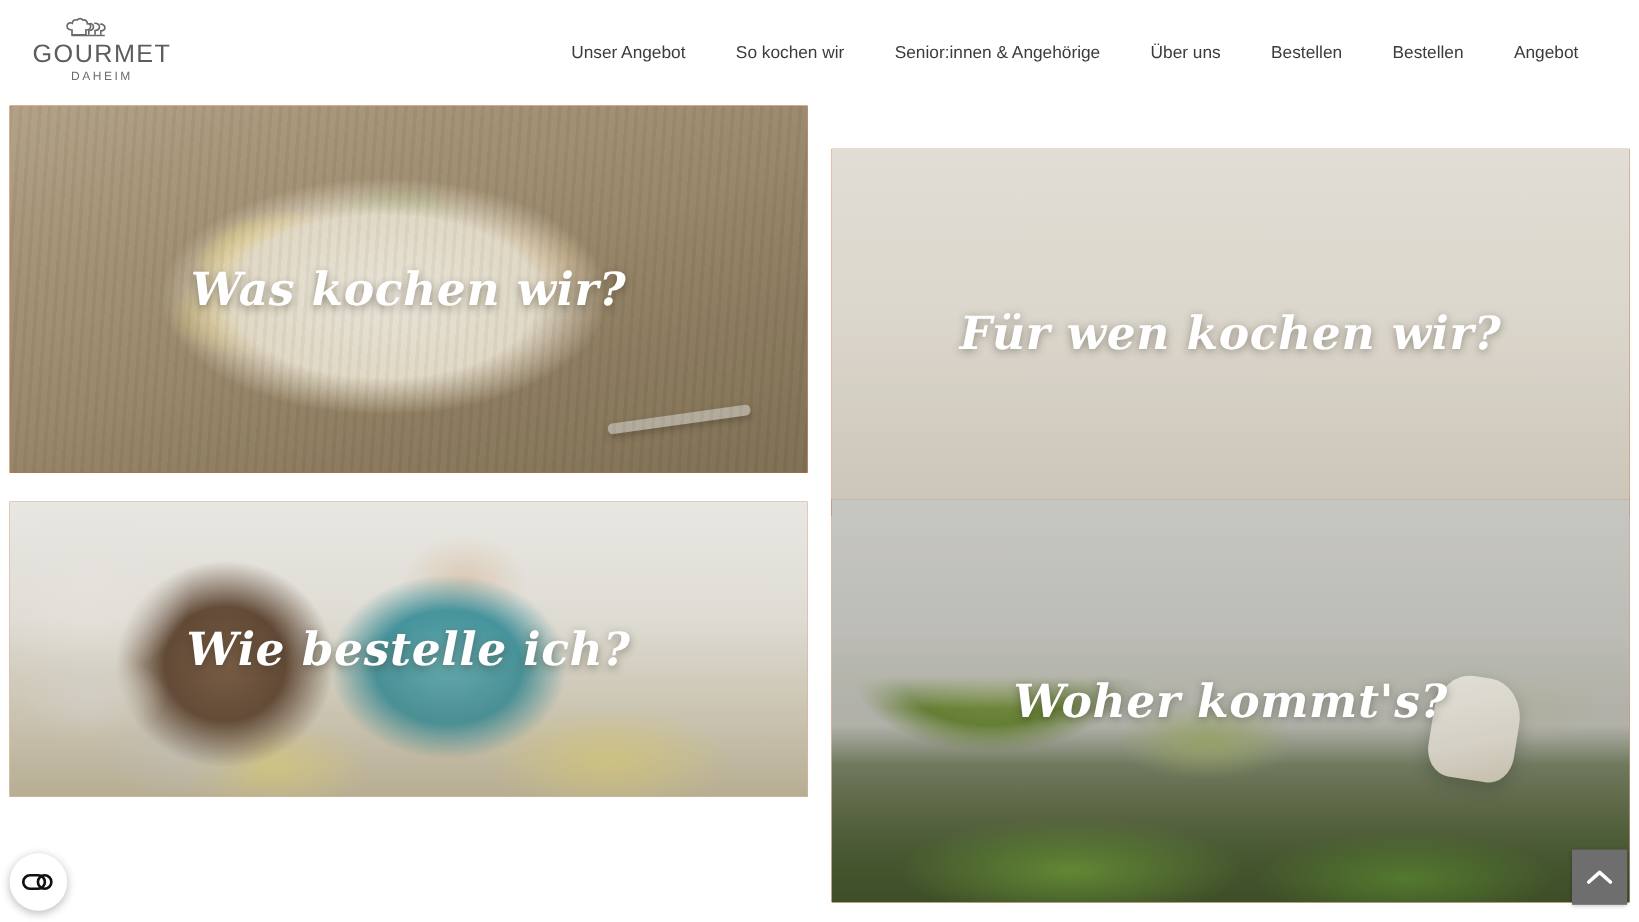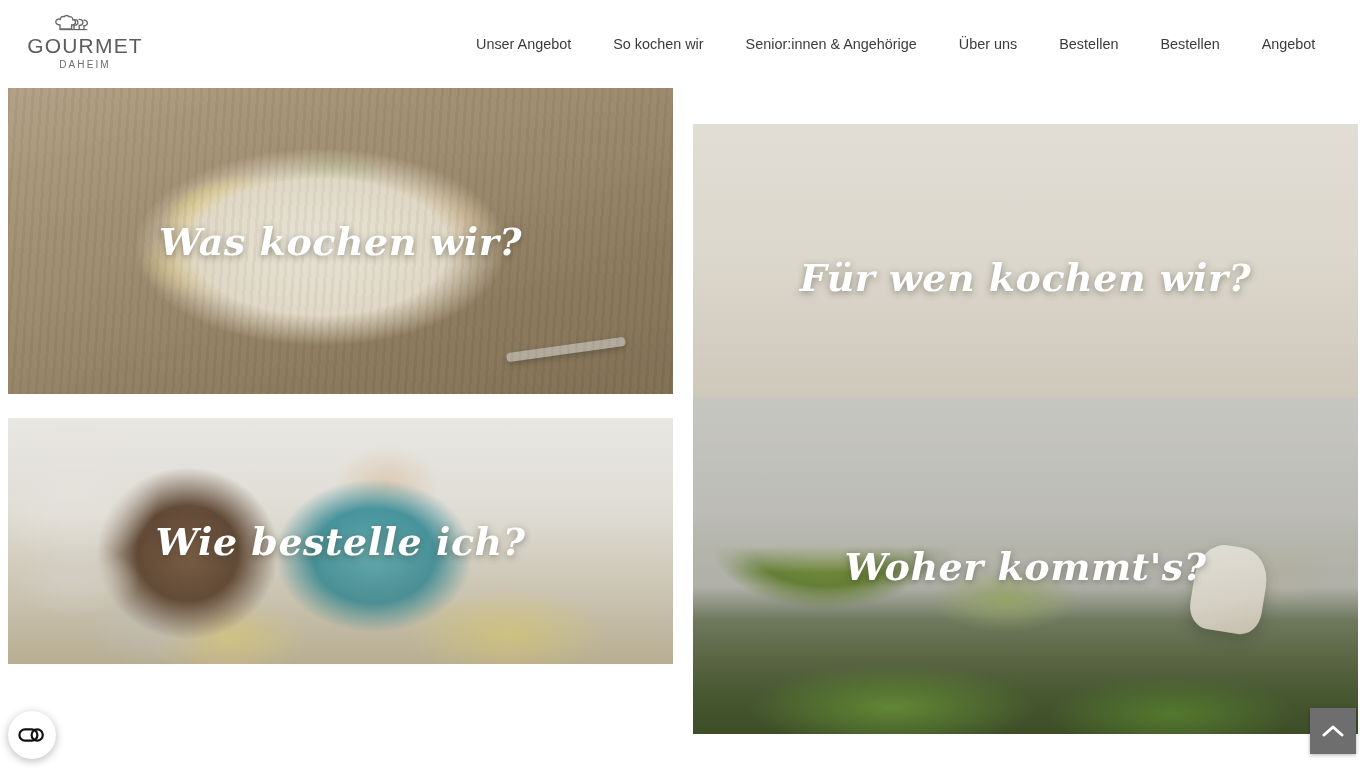--- a/index.html
+++ b/index.html
@@ -76,21 +76,21 @@
     letter-spacing:0.5px;
     text-shadow:0 2px 7px rgba(60,55,40,0.45);
     pointer-events:none;
     padding:0 20px;
   }
 
   
   #tile-1 { left:8px;   top:0px;   width:665px; height:306px; }
   #tile-2 { left:693px; top:0px;   width:665px; height:306px;margin-top:36px; }
   #tile-3 { left:8px;   top:330px; width:665px; height:246px; }
-  #tile-4 { left:693px; top:310px; width:665px; height:336px; }
+  #tile-4 { left:693px; top:328px; width:665px; height:336px; }
 
   
   .ph1 {
     background:
       radial-gradient(ellipse 40% 46% at 47% 52%, #f6f2e6 0%, #efe7d4 48%, rgba(239,231,212,0) 70%),
       radial-gradient(ellipse 18% 22% at 36% 44%, #f2d560 0%, #e7c63f 45%, rgba(231,198,63,0) 72%),
       radial-gradient(ellipse 15% 17% at 43% 60%, #f0cf4e 0%, rgba(240,207,78,0) 75%),
       radial-gradient(ellipse 13% 16% at 30% 57%, #ecc94a 0%, rgba(236,201,74,0) 78%),
       radial-gradient(ellipse 16% 19% at 54% 52%, #d9a85c 0%, #c58f45 50%, rgba(197,143,69,0) 78%),
       radial-gradient(ellipse 14% 16% at 62% 44%, #cf9a50 0%, rgba(207,154,80,0) 80%),

